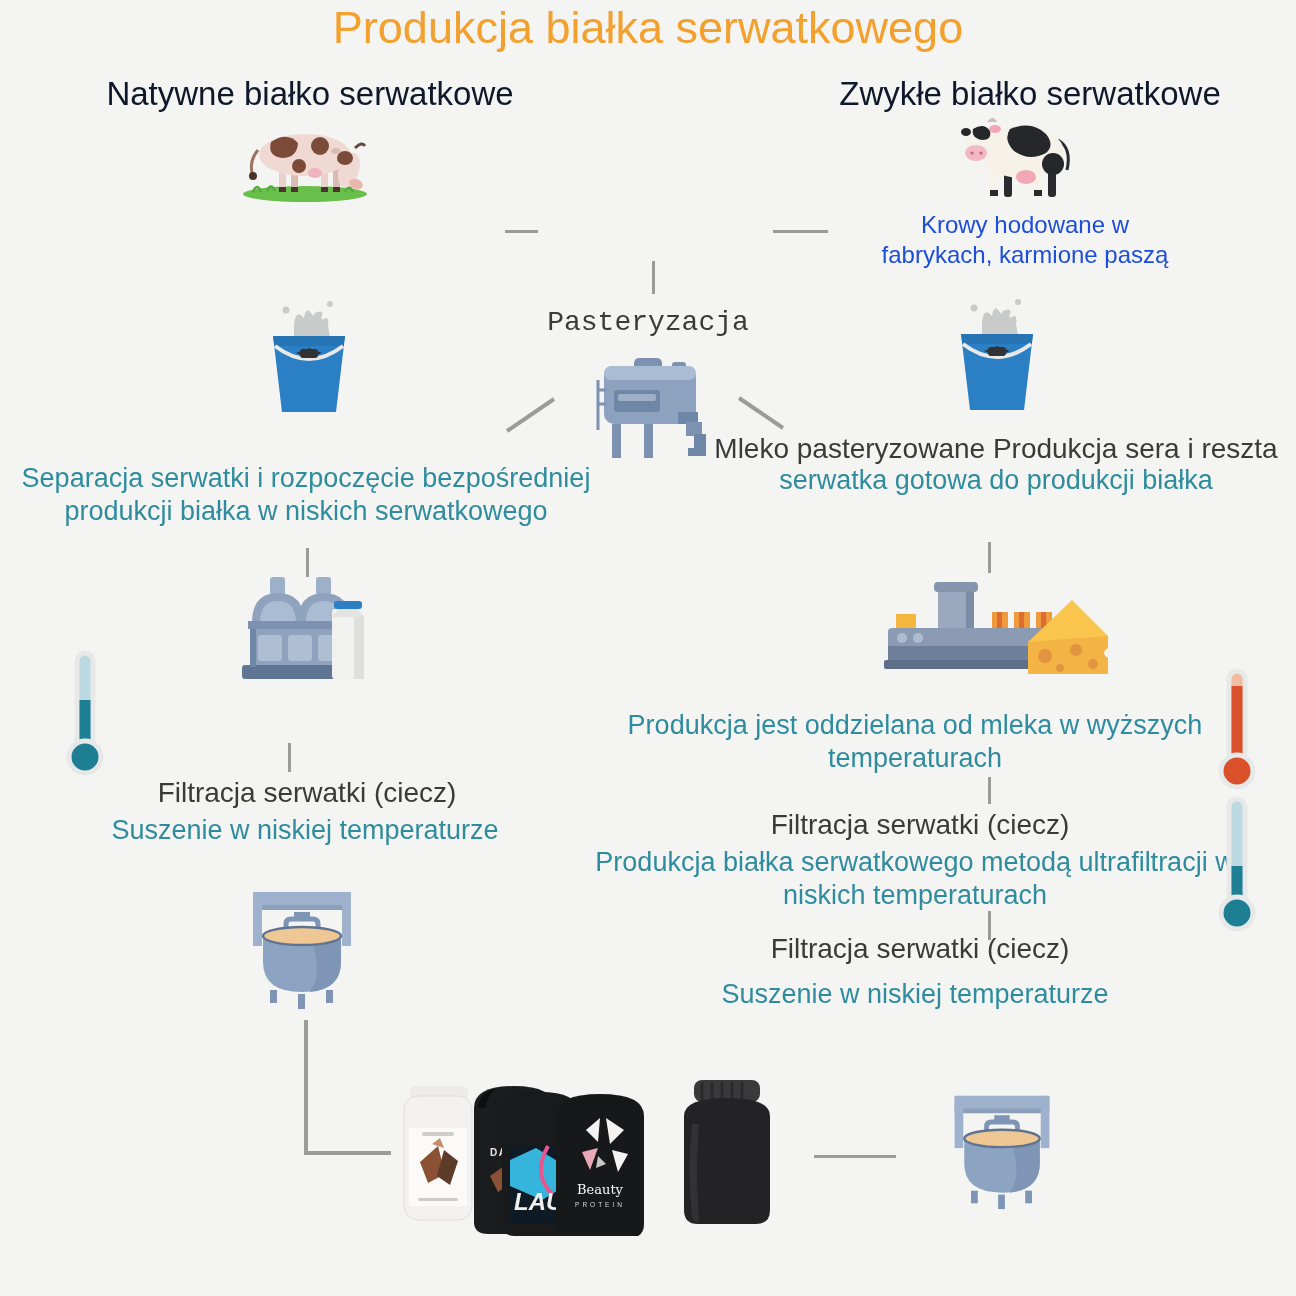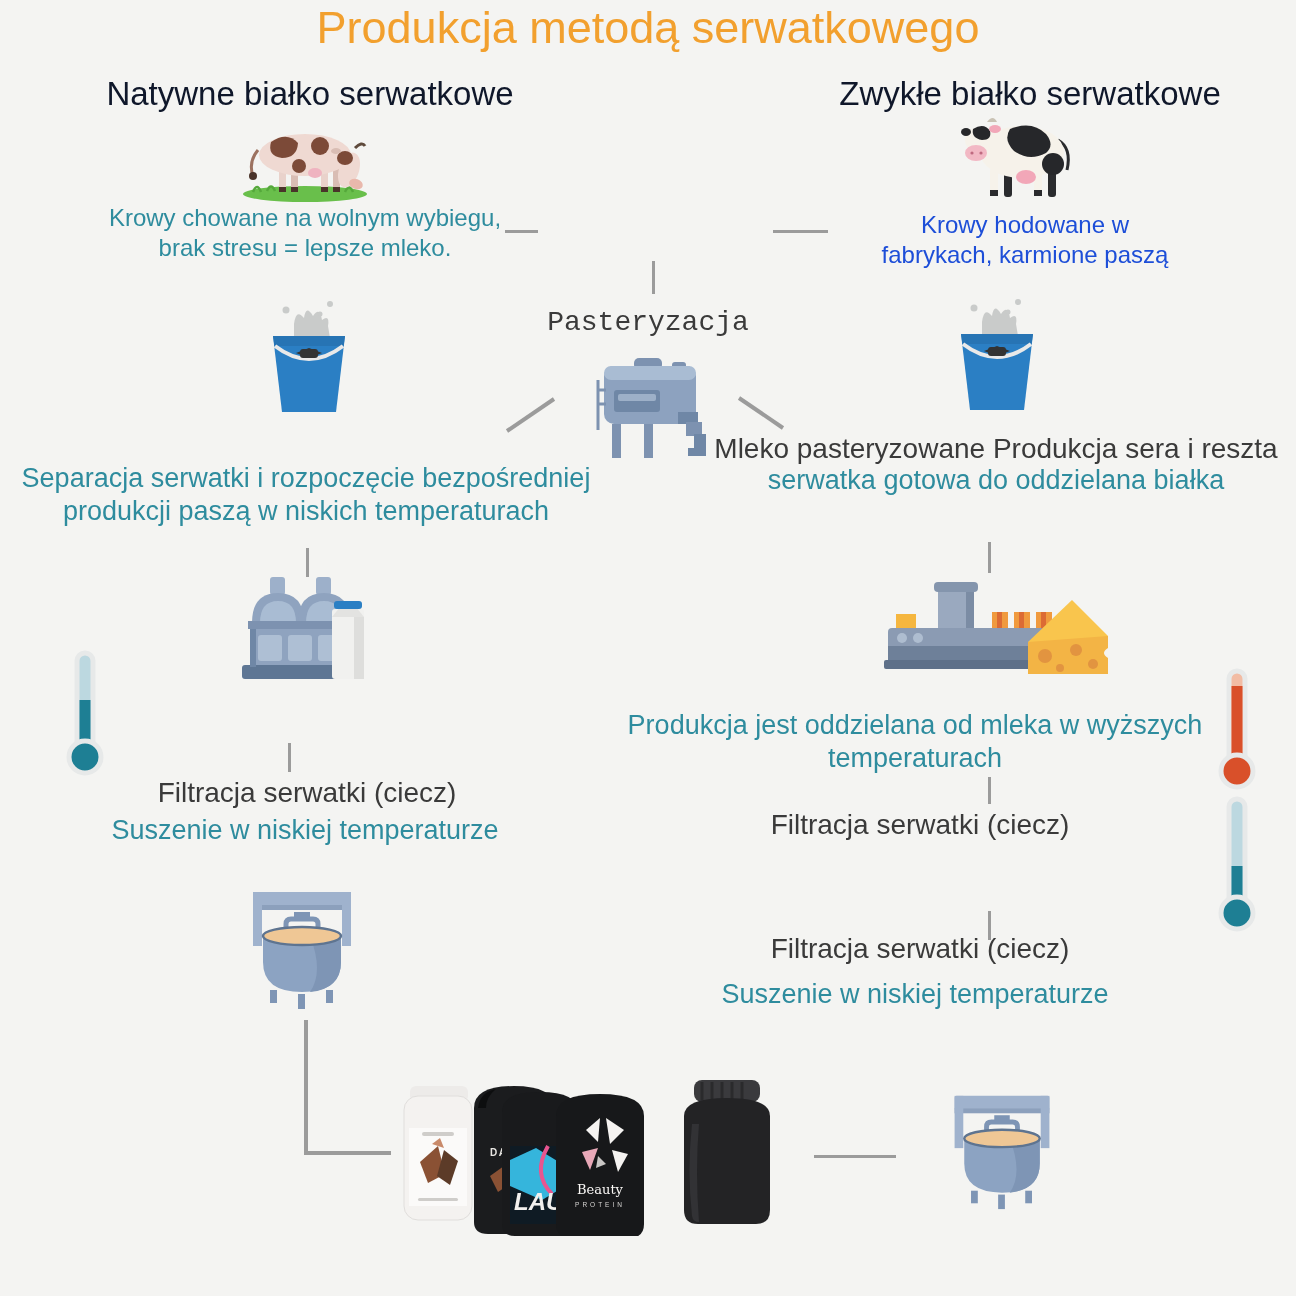--- a/index.html
+++ b/index.html
@@ -18,21 +18,21 @@
   .t-teal-sm{font-size:24px;color:#2e8c9e;}
   .t-teal-lg{font-size:24px;color:#1d4ed8;}
   .conn{position:absolute;background:#9b9b9b;}
   svg{display:block;}
 </style>
 </head>
 <body>
 
 <div id="canvas">
 
-  <div class="txt t-title" style="left:0;top:6;width:1296px;">Produkcja metodą serwatkowego</div>
+  <div class="txt t-title" style="left:0;top:6;width:1296px;">Produkcja białka serwatkowego</div>
   <div class="txt t-head" style="left:15px;top:74px;width:590px;">Natywne białko serwatkowe</div>
   <div class="txt t-head" style="left:755px;top:74px;width:550px;">Zwykłe białko serwatkowe</div>
 
   <svg class="abs" style="left:233px;top:118px;" width="145" height="85" viewBox="0 0 145 85">
     <ellipse cx="72" cy="76" rx="62" ry="8" fill="#69bf4b"></ellipse>
     <path d="M20 74 q4 -10 8 0 M34 73 q4 -9 8 0 M112 74 q4 -9 8 0" stroke="#55a83b" stroke-width="2.5" fill="none"></path>
     <path d="M25 32 q-10 12 -5 26" stroke="#9c7260" stroke-width="3" fill="none"></path>
     <circle cx="20" cy="58" r="4" fill="#4a332a"></circle>
     <rect x="46" y="48" width="7" height="25" fill="#e9d2cb"></rect>
       <rect x="46" y="69" width="7" height="5" fill="#4a332a"></rect>
@@ -69,22 +69,20 @@
     <path d="M27 12 q6 -8 10 0 z" fill="#c9c2b4"></path>
     <ellipse cx="20" cy="30" rx="15" ry="13" fill="#f6f2ea"></ellipse>
     <path d="M13 19 q11 -7 17 2 q2 9 -8 9 q-11 -2 -9 -11" fill="#26272a"></path>
     <ellipse cx="35" cy="19" rx="6" ry="4" fill="#f2a7b8"></ellipse>
     <ellipse cx="6" cy="22" rx="5" ry="4" fill="#26272a"></ellipse>
     <ellipse cx="16" cy="43" rx="11" ry="8" fill="#f2b8c4"></ellipse>
     <circle cx="12" cy="43" r="1.6" fill="#c06a80"></circle>
       <circle cx="21" cy="43" r="1.6" fill="#c06a80"></circle>
   </svg>
 
-  <div class="txt t-teal-sm" style="left:40px;top:203px;width:530px;">Krowy chowane na wolnym wybiegu,
-brak stresu = lepsze mleko.</div>
   <div class="conn" style="left:505px;top:230px;width:33px;height:3px;"></div>
   <div class="conn" style="left:773px;top:230px;width:55px;height:3px;"></div>
   <div class="txt t-teal-lg" style="left:780px;top:210px;width:490px;">Krowy hodowane w
 fabrykach, karmione paszą</div>
 
   <div class="conn" style="left:652px;top:261px;width:3px;height:33px;"></div>
   <div class="txt t-dark" style="left:528px;top:306px;width:240px;font-family:Liberation Mono, monospace;">Pasteryzacja</div>
 
   <svg class="abs" style="left:588px;top:350px;" width="130" height="118" viewBox="0 0 130 118">
     <rect x="46" y="8" width="28" height="12" rx="5" fill="#7d92b0"></rect>
@@ -126,23 +124,23 @@
       <circle cx="70" cy="8" r="3" fill="#c9cbca"></circle>
       <circle cx="60" cy="18" r="2.5" fill="#c9cbca"></circle>
     <path d="M13 40 L85 40 L76 116 L22 116 Z" fill="#2b7fc4"></path>
     <path d="M13 40 h72 l-1.5 10 h-69 z" fill="#2774b4"></path>
     <path d="M15 50 Q49 76 83 50" stroke="#e9e9e9" stroke-width="4" fill="none"></path>
     <path d="M36 57 l13 -5 l13 5 l-13 5 z" fill="#333333"></path>
     <rect x="40" y="53" width="18" height="9" rx="3" fill="#333333"></rect>
   </svg>
 
   <div class="txt t-teal" style="left:0;top:462px;width:612px;">Separacja serwatki i rozpoczęcie bezpośredniej
-produkcji paszą w niskich temperaturach</div>
+produkcji białka w niskich serwatkowego</div>
   <div class="txt t-dark" style="left:697px;top:432px;width:598px;">Mleko pasteryzowane Produkcja sera i reszta</div>
-  <div class="txt t-teal" style="left:697px;top:464px;width:598px;">serwatka gotowa do oddzielana białka</div>
+  <div class="txt t-teal" style="left:697px;top:464px;width:598px;">serwatka gotowa do produkcji białka</div>
 
   <div class="conn" style="left:306px;top:548px;width:3px;height:29px;"></div>
   <div class="conn" style="left:988px;top:542px;width:3px;height:31px;"></div>
 
   <svg class="abs" style="left:236px;top:575px;" width="138" height="118" viewBox="0 0 138 118">
     <rect x="34" y="2" width="15" height="18" rx="3" fill="#9db0ca"></rect>
     <rect x="80" y="2" width="15" height="18" rx="3" fill="#9db0ca"></rect>
     <path d="M16 48 q0 -30 26 -30 q26 0 26 30 z" fill="#8fa3bf"></path>
     <path d="M62 48 q0 -30 26 -30 q26 0 26 30 z" fill="#8fa3bf"></path>
     <path d="M24 48 q0 -22 18 -22 q18 0 18 22 z" fill="#a9bcd3"></path>
@@ -192,20 +190,22 @@
   </svg>
 
   <div class="conn" style="left:288px;top:743px;width:3px;height:29px;"></div>
   <div class="txt t-dark" style="left:57px;top:776px;width:500px;">Filtracja serwatki (ciecz)</div>
   <div class="txt t-teal" style="left:55px;top:814px;width:500px;">Suszenie w niskiej temperaturze</div>
 
   <div class="txt t-teal" style="left:570px;top:709px;width:690px;">Produkcja jest oddzielana od mleka w wyższych
 temperaturach</div>
   <div class="conn" style="left:988px;top:777px;width:3px;height:27px;"></div>
   <div class="txt t-dark" style="left:570px;top:808px;width:700px;">Filtracja serwatki (ciecz)</div>
+  <div class="txt t-teal" style="left:565px;top:846px;width:700px;">Produkcja białka serwatkowego metodą ultrafiltracji w
+niskich temperaturach</div>
   <div class="conn" style="left:988px;top:911px;width:3px;height:29px;"></div>
   <div class="txt t-dark" style="left:570px;top:932px;width:700px;">Filtracja serwatki (ciecz)</div>
   <div class="txt t-teal" style="left:565px;top:978px;width:700px;">Suszenie w niskiej temperaturze</div>
 
   <svg class="abs" style="left:1208px;top:666px;" width="58" height="126" viewBox="0 0 58 126">
     <rect x="21" y="5" width="16" height="92" rx="8" fill="#f2bca4" stroke="#e7e9e9" stroke-width="5"></rect>
     <path d="M23.5 20 h11 v72 h-11 z" fill="#d9502a"></path>
     <circle cx="29" cy="105" r="16" fill="#d9502a" stroke="#e7e9e9" stroke-width="5"></circle>
   </svg>
   <svg class="abs" style="left:1208px;top:794px;" width="58" height="140" viewBox="0 0 58 140">

